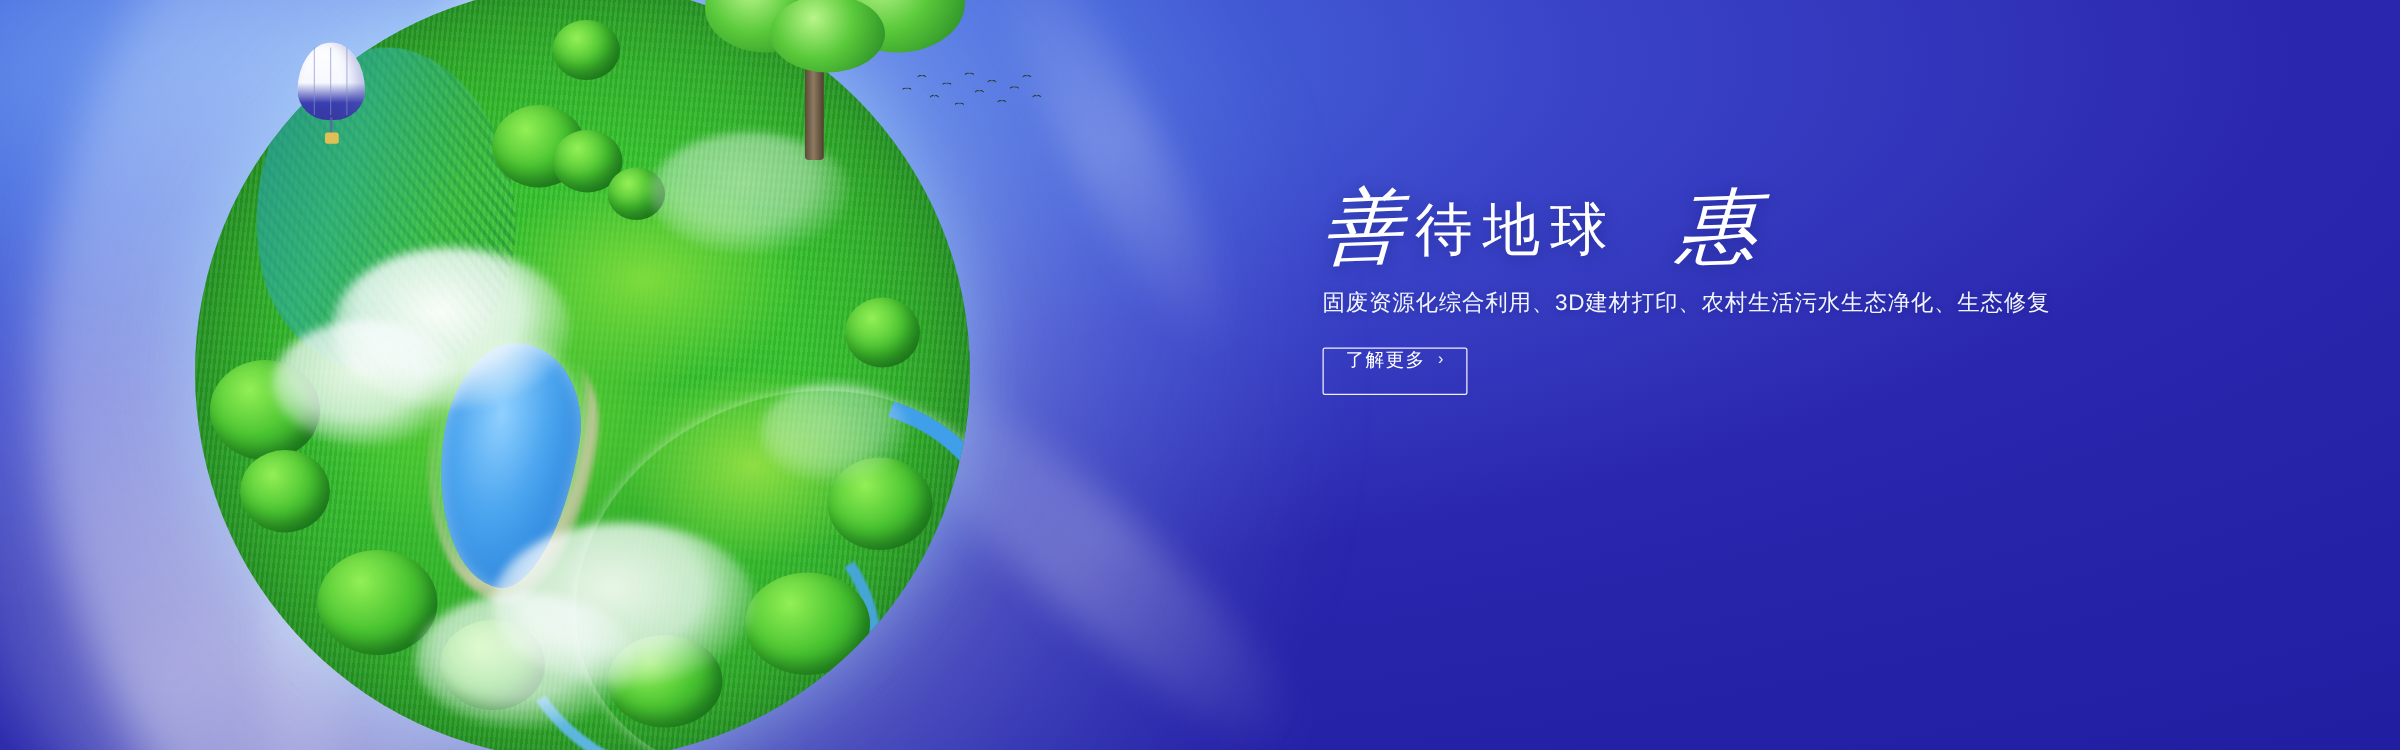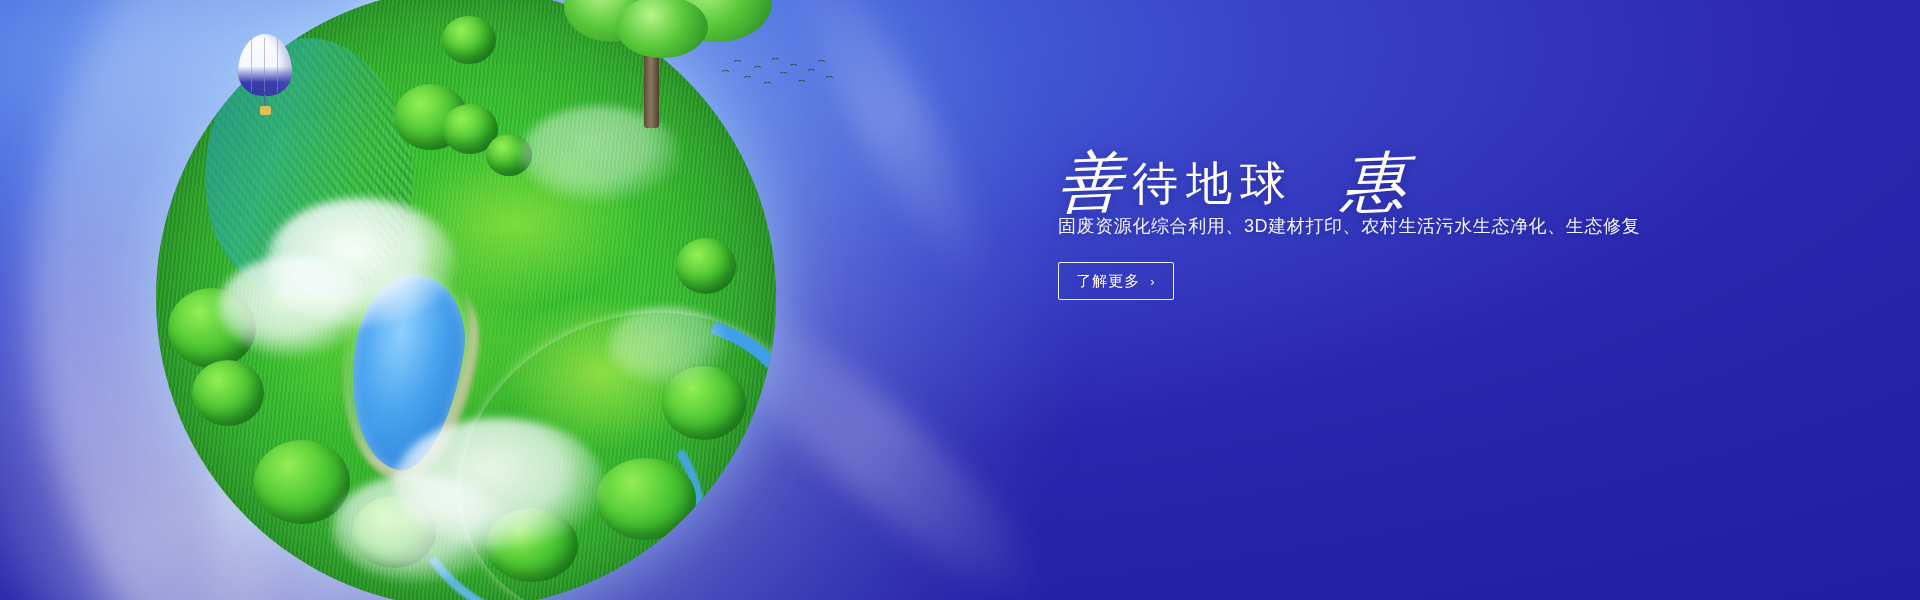--- a/index.html
+++ b/index.html
@@ -268,31 +268,31 @@
 
   .tagline{
     margin-top:22px;
     color:#ffffff;
     font-size:27px;
     letter-spacing:7px;
     white-space:nowrap;
     text-shadow:0 1px 8px rgba(10,20,90,.35);
   }
   .desc{
-    margin-top:0;
+    margin-top:16px;
     color:#f2f5ff;
     font-size:18px;
     letter-spacing:.6px;
     white-space:nowrap;
     text-shadow:0 1px 6px rgba(10,20,90,.3);
   }
   .cta{
     margin-top:24px;
     display:inline-flex;
-    align-items:center;
+    align-items:flex-start;
     justify-content:center;
     gap:10px;
     width:116px; height:38px;
     border:1px solid rgba(255,255,255,.92);
     border-radius:2px;
     background:transparent;
     color:#ffffff;
     font-size:15px;
     letter-spacing:1px;
     cursor:pointer;

